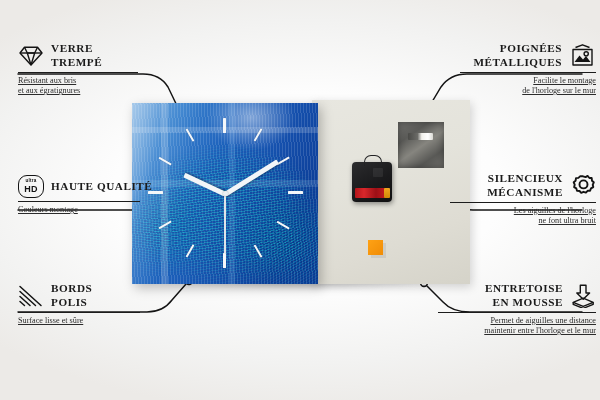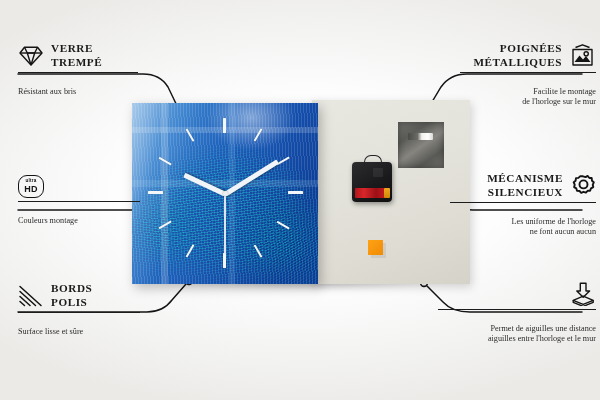--- a/index.html
+++ b/index.html
@@ -35,22 +35,23 @@
   .feat.left .title{text-align:left;}
   .feat.right .title{text-align:right;}
   .feat .rule{
     height:1px;background:#1c1c1c;margin-top:3px;
   }
   .feat .sub{
     font-family:"Liberation Serif",serif;
     font-size:8.2px;
     line-height:10.2px;
     color:#2b2b2b;
-    margin-top:14px;
+    margin-top:3px;
     white-space:nowrap;
+    text-decoration:underline;
   }
   .feat.right .sub{text-align:right;}
   .ic{flex:0 0 auto;display:block;}
 
   
   .hdbadge{
     width:24px;height:21px;border:1.3px solid #141414;border-radius:9px;
     display:flex;flex-direction:column;align-items:center;justify-content:center;
     font-family:"Liberation Sans",sans-serif;line-height:1;
   }
@@ -246,30 +247,32 @@
         </g>
       </svg>
       <div class="title">
         <div>VERRE</div>
         <div>TREMPÉ</div>
       </div>
     </div>
     <div class="rule" style="width:120px;"></div>
     <div class="sub">
       <div>Résistant aux bris</div>
+      <div>et aux égratignures</div>
     </div>
   </div>
 
   <div class="feat left" style="left:18px;top:175px;width:128px;">
     <div class="head">
       <div class="hdbadge ic">
         <div class="u">ultra</div>
         <div class="h">HD</div>
       </div>
       <div class="title">
+        <div>HAUTE QUALITÉ</div>
       </div>
     </div>
     <div class="rule" style="width:122px;"></div>
     <div class="sub">
       <div>Couleurs montage</div>
     </div>
   </div>
 
   <div class="feat left" style="left:18px;top:282px;width:128px;">
     <div class="head">
@@ -310,50 +313,54 @@
     <div class="rule" style="width:136px;"></div>
     <div class="sub">
       <div>Facilite le montage</div>
       <div>de l'horloge sur le mur</div>
     </div>
   </div>
 
   <div class="feat right" style="right:18px;top:172px;width:146px;">
     <div class="head">
       <div class="title">
+        <div>SILENCIEUX</div>
         <div>MÉCANISME</div>
-        <div>SILENCIEUX</div>
       </div>
       <svg class="ic" width="26" height="24" viewBox="0 0 26 24">
         <g fill="none" stroke="#141414" stroke-width="1.9" stroke-linejoin="round">
           <path d="M13 2.3 L15.6 3.1 L17.6 1.9 L19.4 4.0 L21.7 4.0 L22.0 6.8 L23.8 8.3 L22.7 10.8
                    L23.3 13.1 L21.0 14.4 L20.1 16.7 L17.6 16.8 L15.9 18.6 L13.5 17.8 L11.2 18.8
                    L9.5 17.0 L7.0 16.8 L6.3 14.4 L4.1 13.2 L4.7 10.7 L3.7 8.3 L5.6 6.7 L6.0 4.1
                    L8.4 3.9 L10.3 2.1 Z"></path>
           <circle cx="13.5" cy="10.4" r="4.0"></circle>
         </g>
       </svg>
     </div>
     <div class="rule" style="width:146px;"></div>
     <div class="sub">
-      <div>Les uniforme de l'horloge</div>
-      <div>ne font aucun aucun</div>
+      <div>Les aiguilles de l'horloge</div>
+      <div>ne font ultra bruit</div>
     </div>
   </div>
 
   <div class="feat right" style="right:18px;top:282px;width:158px;">
     <div class="head">
+      <div class="title">
+        <div>ENTRETOISE</div>
+        <div>EN MOUSSE</div>
+      </div>
       <svg class="ic" width="26" height="24" viewBox="0 0 26 24">
         <g fill="none" stroke="#141414" stroke-width="1.4" stroke-linejoin="round">
           <path d="M10.3 1.3 H16.0 V9.0 H19.6 L13.2 15.3 L6.8 9.0 H10.3 Z"></path>
           <path d="M13.2 14.2 L23.2 18.3 L13.2 22.4 L3.2 18.3 Z"></path>
           <path d="M3.2 18.3 V20.3 L13.2 24.4 L23.2 20.3 V18.3"></path>
         </g>
       </svg>
     </div>
     <div class="rule" style="width:158px;"></div>
     <div class="sub">
       <div>Permet de aiguilles une distance</div>
-      <div>aiguilles entre l'horloge et le mur</div>
+      <div>maintenir entre l'horloge et le mur</div>
     </div>
   </div>
 
 </div>
 
 </body></html>

